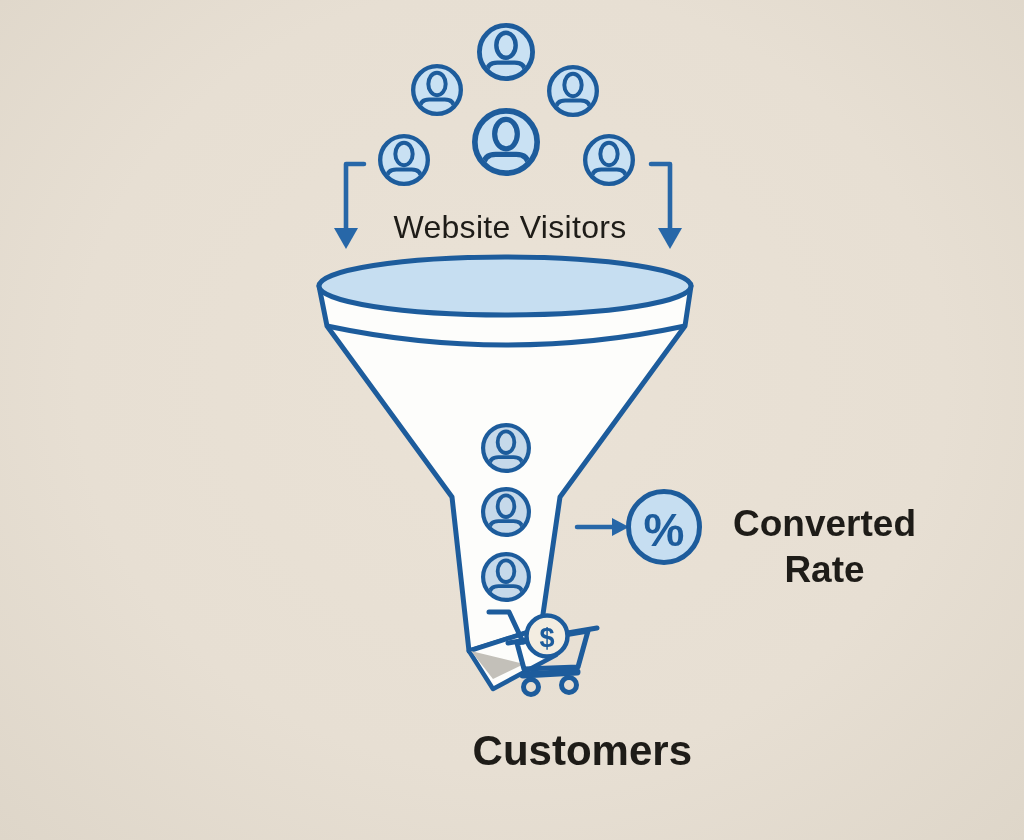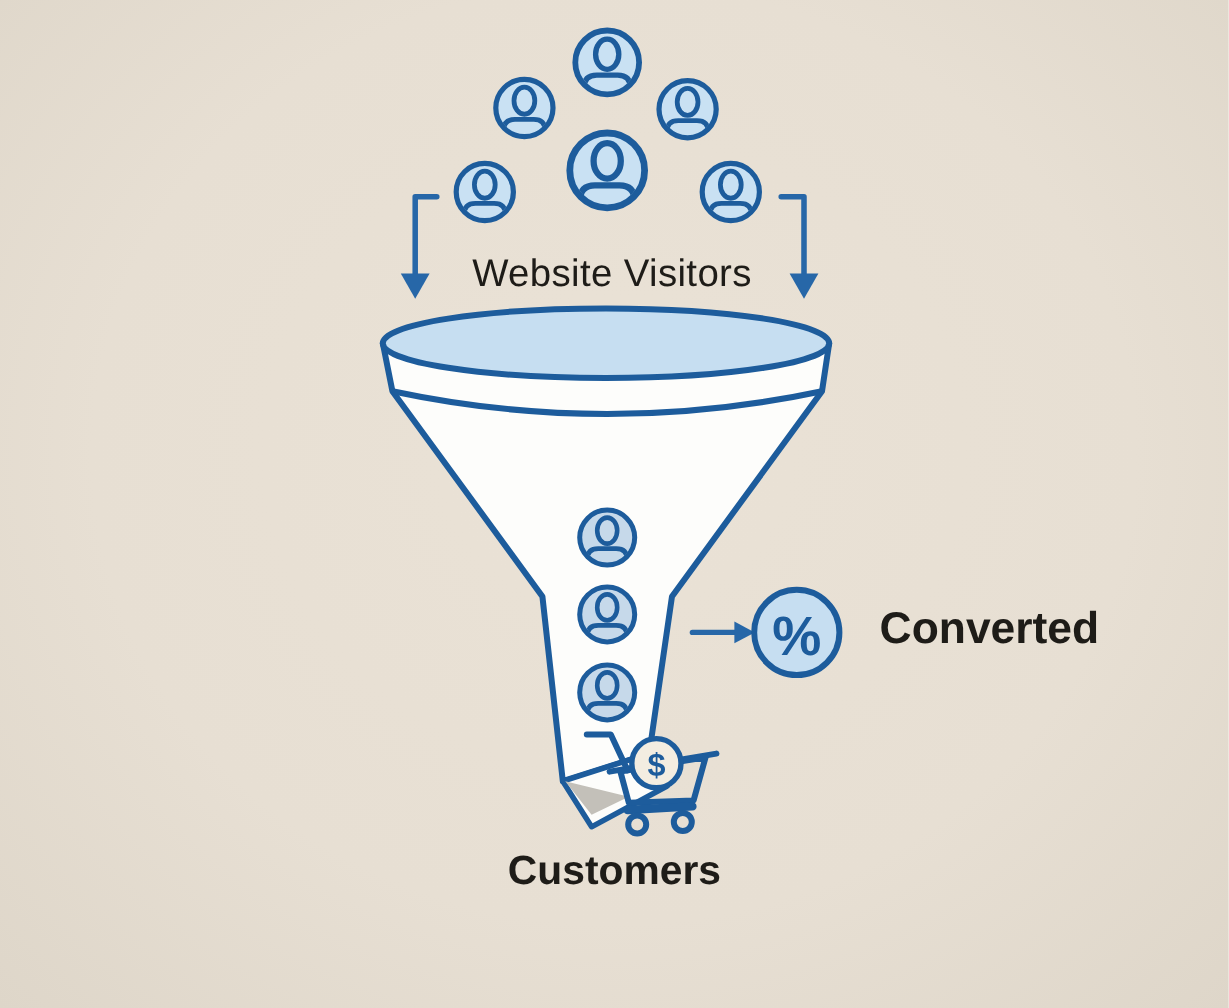--- a/index.html
+++ b/index.html
@@ -29,22 +29,22 @@
   }
   .label-visitors{
     left:330px;top:207px;width:360px;
     font-size:32px;font-weight:500;letter-spacing:.3px;
   }
   .label-conversion{
     left:702px;top:501px;width:245px;
     font-size:37px;font-weight:700;line-height:1.25;
   }
   .label-customers{
-    left:332px;top:704px;width:360px;
-    font-size:34px;font-weight:700;line-height:1.3;
+    left:332px;top:724px;width:360px;
+    font-size:42px;font-weight:700;line-height:1.3;text-align:right;
   }
 </style>
 </head>
 <body>
 
 <div class="stage">
 
   <svg width="1024" height="840" viewBox="0 0 1024 840">
     <defs>
       <clipPath id="pc">
@@ -112,19 +112,20 @@
     <g>
       <circle cx="664" cy="527" r="35.5" fill="var(--lightblue)" stroke="var(--ink)" stroke-width="5"></circle>
       <text x="664" y="530" text-anchor="middle" dominant-baseline="central" font-size="46" font-weight="600" fill="var(--ink)">%</text>
     </g>
   </svg>
 
   <div class="label label-visitors">Website Visitors</div>
 
   <div class="label label-conversion">
     <div>Converted</div>
+    <div>Rate</div>
   </div>
 
   <div class="label label-customers">
     <div>Customers</div>
   </div>
 
 </div>
 
 </body></html>

